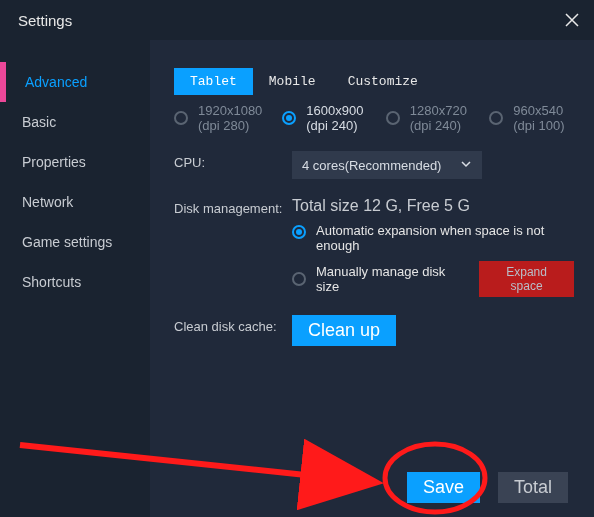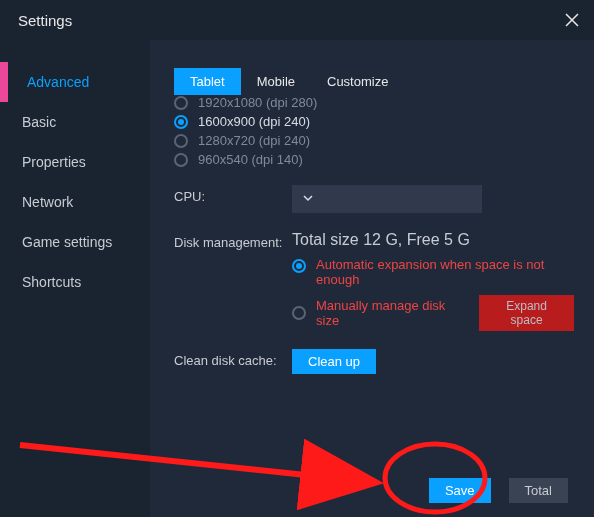--- a/index.html
+++ b/index.html
@@ -27,42 +27,42 @@
     padding-top: 22px;
   }
   .sidebar-item {
     padding: 12px 22px;
     color: #c8ccd2;
     cursor: pointer;
     font-size: 14px;
   }
   .sidebar-item.active {
     color: #0aa0ff;
-    border-left: 8px solid #ec4899;
+    border-left: 6px solid #ec4899;
     padding-left: 19px;
   }
   .main {
     flex: 1;
     background: #20293a;
     padding: 28px 20px 14px 24px;
     display: flex; flex-direction: column; gap: 18px;
     position: relative;
   }
   .row { display: flex; align-items: flex-start; }
   .label { width: 118px; color: #c8ccd2; padding-top: 4px; font-size: 13px; }
   .content { flex: 1; }
-  .tabs { display: flex; }
+  .tabs { display: flex; font-family: Liberation Mono, monospace; }
   .tab {
     padding: 6px 16px;
     color: #e8e8e8;
     cursor: pointer;
     font-size: 13px;
   }
   .tab.active { background: #0aa0ff; color: #fff; }
-  .radios { margin-top: 0; display: flex; flex-direction: column; gap: 4px; }
+  .radios { margin-top: 8px; display: flex; flex-direction: row; gap: 14px; }
   .radio { display: flex; align-items: center; gap: 10px; color: #7f8a98; font-size: 13px; }
   .radio.selected { color: #d8dde4; }
   .radio-dot {
     width: 14px; height: 14px; border-radius: 50%;
     border: 2px solid #5a6472;
     display: inline-flex; align-items: center; justify-content: center;
     flex-shrink: 0;
   }
   .radio.selected .radio-dot { border-color: #0aa0ff; }
   .radio.selected .radio-dot::after {
@@ -72,24 +72,24 @@
     width: 190px; height: 28px;
     background: #303a4c;
     display: flex; align-items: center; justify-content: space-between;
     padding: 0 10px; cursor: pointer;
     color: #d8dde4;
   }
   .chev { color: #d8dde4; }
   .disk-info { color: #c8ccd2; font-size: 16px; margin-bottom: 8px; }
   .disk-opts { display: flex; flex-direction: column; gap: 8px; }
   .disk-opt-row { display: flex; align-items: center; gap: 10px; }
-  .disk-label { color: #ef4444; font-size: 13px; flex: 1; }
+  .disk-label { color: #e5e5e5; font-size: 13px; flex: 1; }
   .btn {
     padding: 5px 16px;
-    font-size: 13px;
+    font-size: 18px;
     cursor: pointer;
     border: none;
     color: #e8e8e8;
   }
   .btn-primary { background: #0aa0ff; color: #fff; }
   .btn-ghost { background: #3a4354; color: #c8ccd2; }
   .btn-expand { background: #b91c1c; color: #b8bec8; font-size: 12px; padding: 4px 10px; }
   .actions {
     display: flex; justify-content: flex-end; gap: 18px;
     margin-top: auto;
@@ -137,30 +137,31 @@
           <label class="radio selected">
               <span class="radio-dot"></span>
               <span>1600x900  (dpi 240)</span>
             </label>
           <label class="radio">
               <span class="radio-dot"></span>
               <span>1280x720  (dpi 240)</span>
             </label>
           <label class="radio">
               <span class="radio-dot"></span>
-              <span>960x540  (dpi 140)</span>
+              <span>960x540  (dpi 100)</span>
             </label>
         </div>
       </div>
     </div>
 
     <div class="row">
       <div class="label">CPU:</div>
       <div class="content">
         <div class="select">
+          <span>4 cores(Recommended)</span>
           <span class="chev"><svg width="12" height="12" viewBox="0 0 12 12">
                 <path d="M2 4 L6 8 L10 4" stroke="currentColor" stroke-width="1.5" fill="none"></path>
               </svg></span>
         </div>
       </div>
     </div>
 
 
     <div class="row">
       <div class="label">Disk management:</div>

